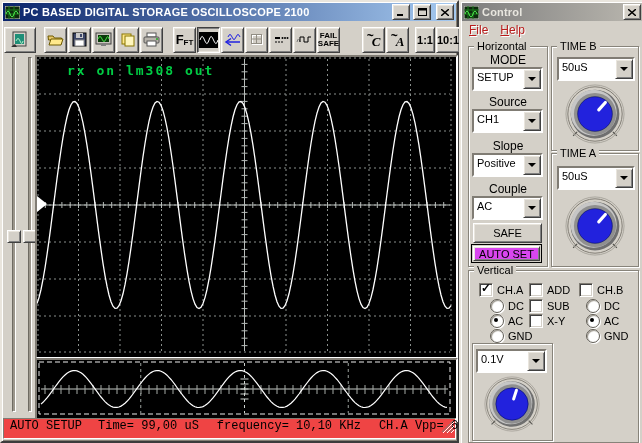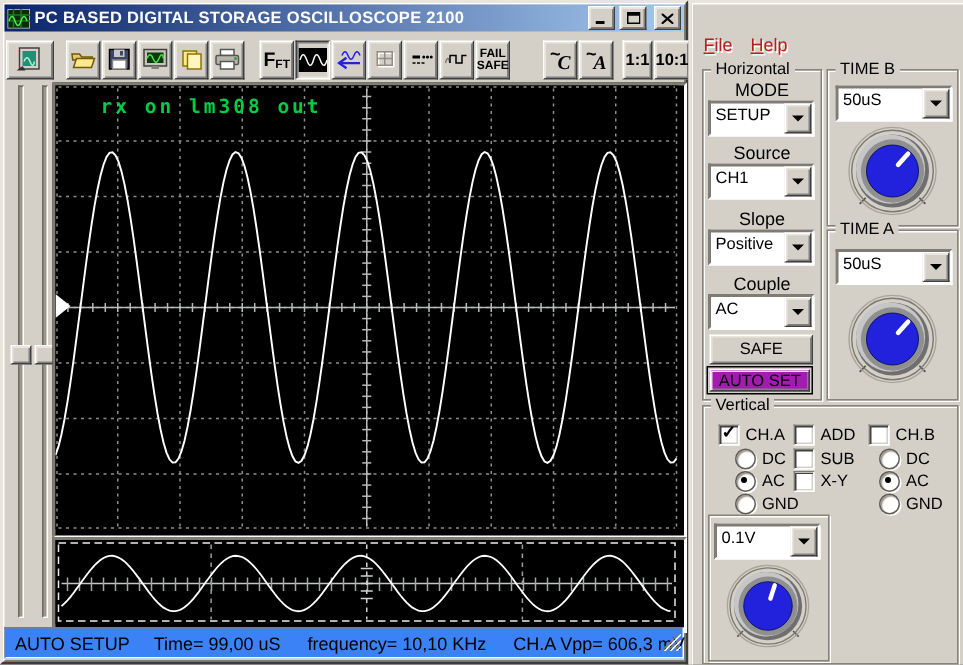--- a/index.html
+++ b/index.html
@@ -48,38 +48,38 @@
        border:1px solid;border-color:#6e6a62 #fff #fff #6e6a62;}
   .track .thumb{position:absolute;left:1px;width:12px;height:11px;background:#d4d0c8;
        border:1px solid;border-color:#fff #404040 #404040 #fff;
        box-shadow:inset 1px 1px 0 #e9e5dd, inset -1px -1px 0 #808080;}
 
   
   .scope-annot{font-family:"DejaVu Sans Mono",monospace;font-size:13px;font-weight:bold;letter-spacing:2px;}
 
   
   .statusbar{position:absolute;height:19px;border:1px solid;border-color:#807c74 #fff #fff #807c74;
-       background:#3b82f6;display:flex;align-items:center;font-size:12px;color:#000;white-space:nowrap;}
+       background:#ef4444;display:flex;font-size:12px;color:#000;white-space:nowrap;font-family:Liberation Mono, monospace;}
   .statusbar span{display:inline-block;}
 
   
   .menubar{position:absolute;display:flex;gap:12px;align-items:center;padding-left:7px;font-size:12px;}
   .menuitem{color:#b91c1c;text-shadow:1px 1px 0 #fff;}
   .glabel{position:absolute;width:100%;text-align:center;font-size:12px;color:#000;}
   .combo{position:absolute;height:20px;border:2px solid;border-color:#807c74 #fff #fff #807c74;
        background:#fff;display:flex;align-items:stretch;}
   .combo .val{flex:1;font-size:11px;padding:2px 0 0 3px;color:#000;overflow:hidden;white-space:nowrap;}
   .combo .dd{width:16px;background:#d4d0c8;border:1px solid;border-color:#fff #404040 #404040 #fff;
        box-shadow:inset 1px 1px 0 #e9e5dd, inset -1px -1px 0 #808080;
        display:flex;align-items:center;justify-content:center;}
   .combo .dd i{width:0;height:0;border:4px solid transparent;border-top:4px solid #000;margin-top:4px;}
   .pushbtn{position:absolute;font-size:11px;}
   .pushbtn.default{border:1px solid #000;padding:1px;}
   .pushbtn.default .inner{border:1px solid;border-color:#fff #404040 #404040 #fff;
-       box-shadow:inset 1px 1px 0 #e9e5dd, inset -1px -1px 0 #808080;background:#a21caf;
+       box-shadow:inset 1px 1px 0 #e9e5dd, inset -1px -1px 0 #808080;background:#d946ef;
        width:100%;height:100%;display:flex;align-items:center;justify-content:center;box-sizing:border-box;}
   .cbrow{position:absolute;display:flex;align-items:center;gap:4px;font-size:11px;white-space:nowrap;}
   .checkbox{width:12px;height:12px;background:#fff;border:1px solid;border-color:#807c74 #fff #fff #807c74;
        box-shadow:inset 1px 1px 0 #404040, inset -1px -1px 0 #d4d0c8;position:relative;flex:none;}
   .checkbox .mark{position:absolute;left:1px;top:-3px;font-size:12px;font-weight:bold;visibility:hidden;}
   .checkbox.on .mark{visibility:visible;}
   .radio{width:12px;height:12px;border-radius:50%;background:#fff;border:1px solid #605c54;
        box-shadow:inset 1px 1px 1px #9b968c, 1px 1px 0 #fff;position:relative;flex:none;}
   .radio.on::after{content:"";position:absolute;left:3px;top:3px;width:4px;height:4px;border-radius:50%;background:#000;}
   .subbox{position:absolute;border:1px solid #87837a;box-shadow:inset 1px 1px 0 #fff,1px 1px 0 #fff;}
@@ -425,20 +425,35 @@
       <svg width="13" height="13">
           <path d="M12,1 L1,12 M12,5 L5,12 M12,9 L9,12" stroke="#807c74"></path>
           <path d="M13,2 L2,13 M13,6 L6,13 M13,10 L10,13" stroke="#fff"></path>
         </svg>
     </span>
   </div>
 </div>
 
 <div class="win" style="left:459px;top:0;width:183px;height:443px;">
 
+  <div class="titlebar inactive" style="left:1px;top:1px;right:1px;">
+    <span style="flex:none;display:flex;">
+      <svg width="15" height="13">
+          <rect x="0" y="0" width="15" height="13" fill="#0c2a0c" stroke="#d4d0c8"></rect>
+      <path d="M0,4 H15 M0,8 H15 M4,0 V13 M9,0 V13" stroke="#1d7a1d"></path>
+      <path d="M1,8 q2,-6 4,0 t4,0 t4,0" stroke="#4cf04c" fill="none"></path>
+        </svg>
+    </span>
+    <span class="ttl">Control</span>
+    <span class="capbtn">
+        <svg width="8" height="7">
+          <path d="M0,0 L8,7 M8,0 L0,7" stroke="#000" stroke-width="1.4"></path>
+        </svg>
+      </span>
+  </div>
 
   <div class="menubar" style="left:1px;top:20px;right:1px;height:16px;">
     <span class="menuitem"><u>F</u>ile</span>
     <span class="menuitem"><u>H</u>elp</span>
   </div>
 
   <div class="group" style="left:7px;top:44px;width:78px;height:219px;">
     <span class="legend">Horizontal</span>
     <span class="glabel" style="top:6px;">MODE</span>
     <span class="combo" style="left:3px;top:20px;width:67px;">

